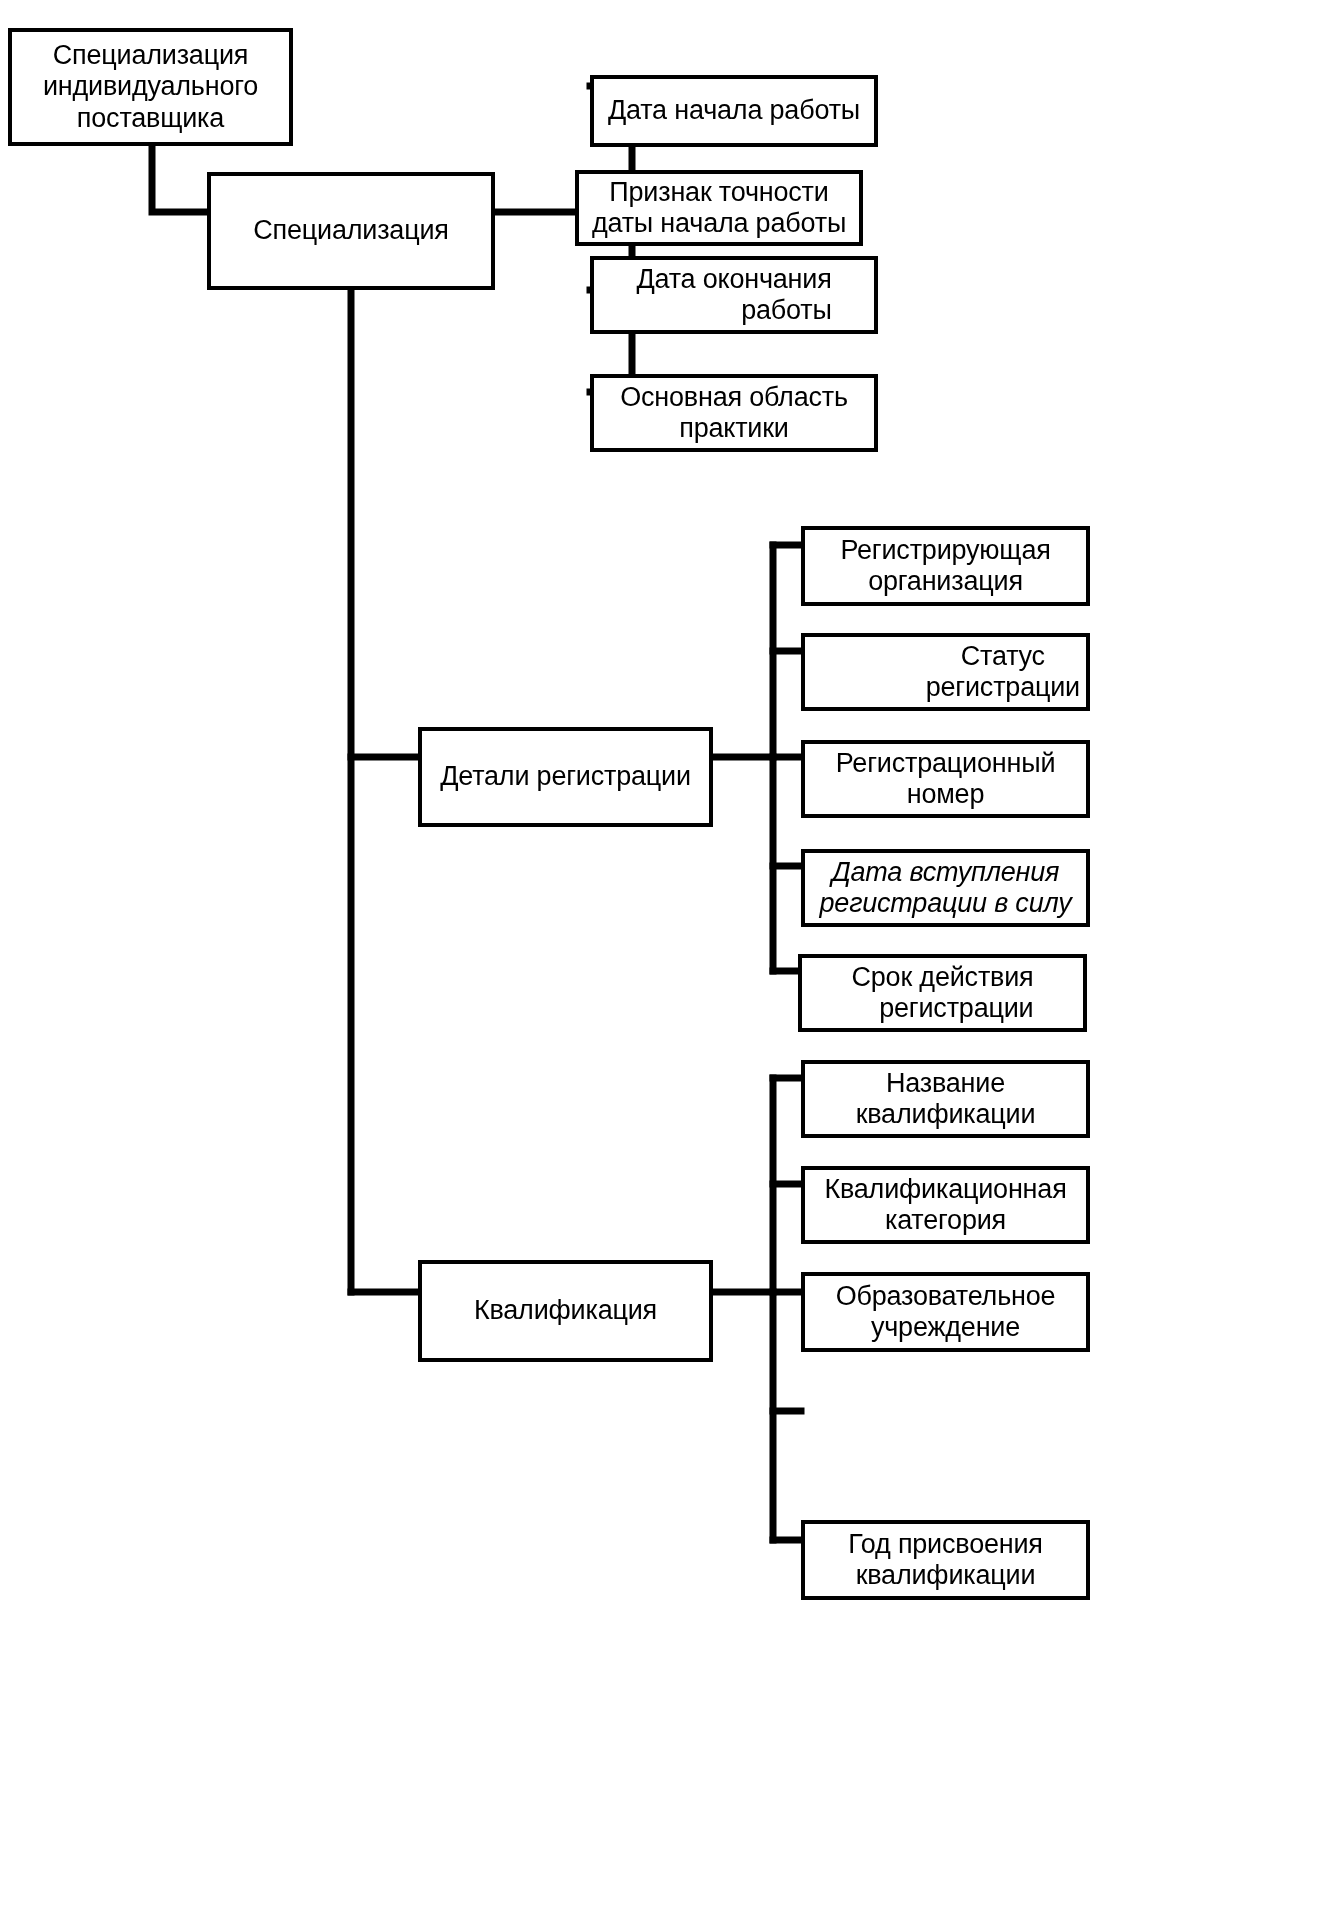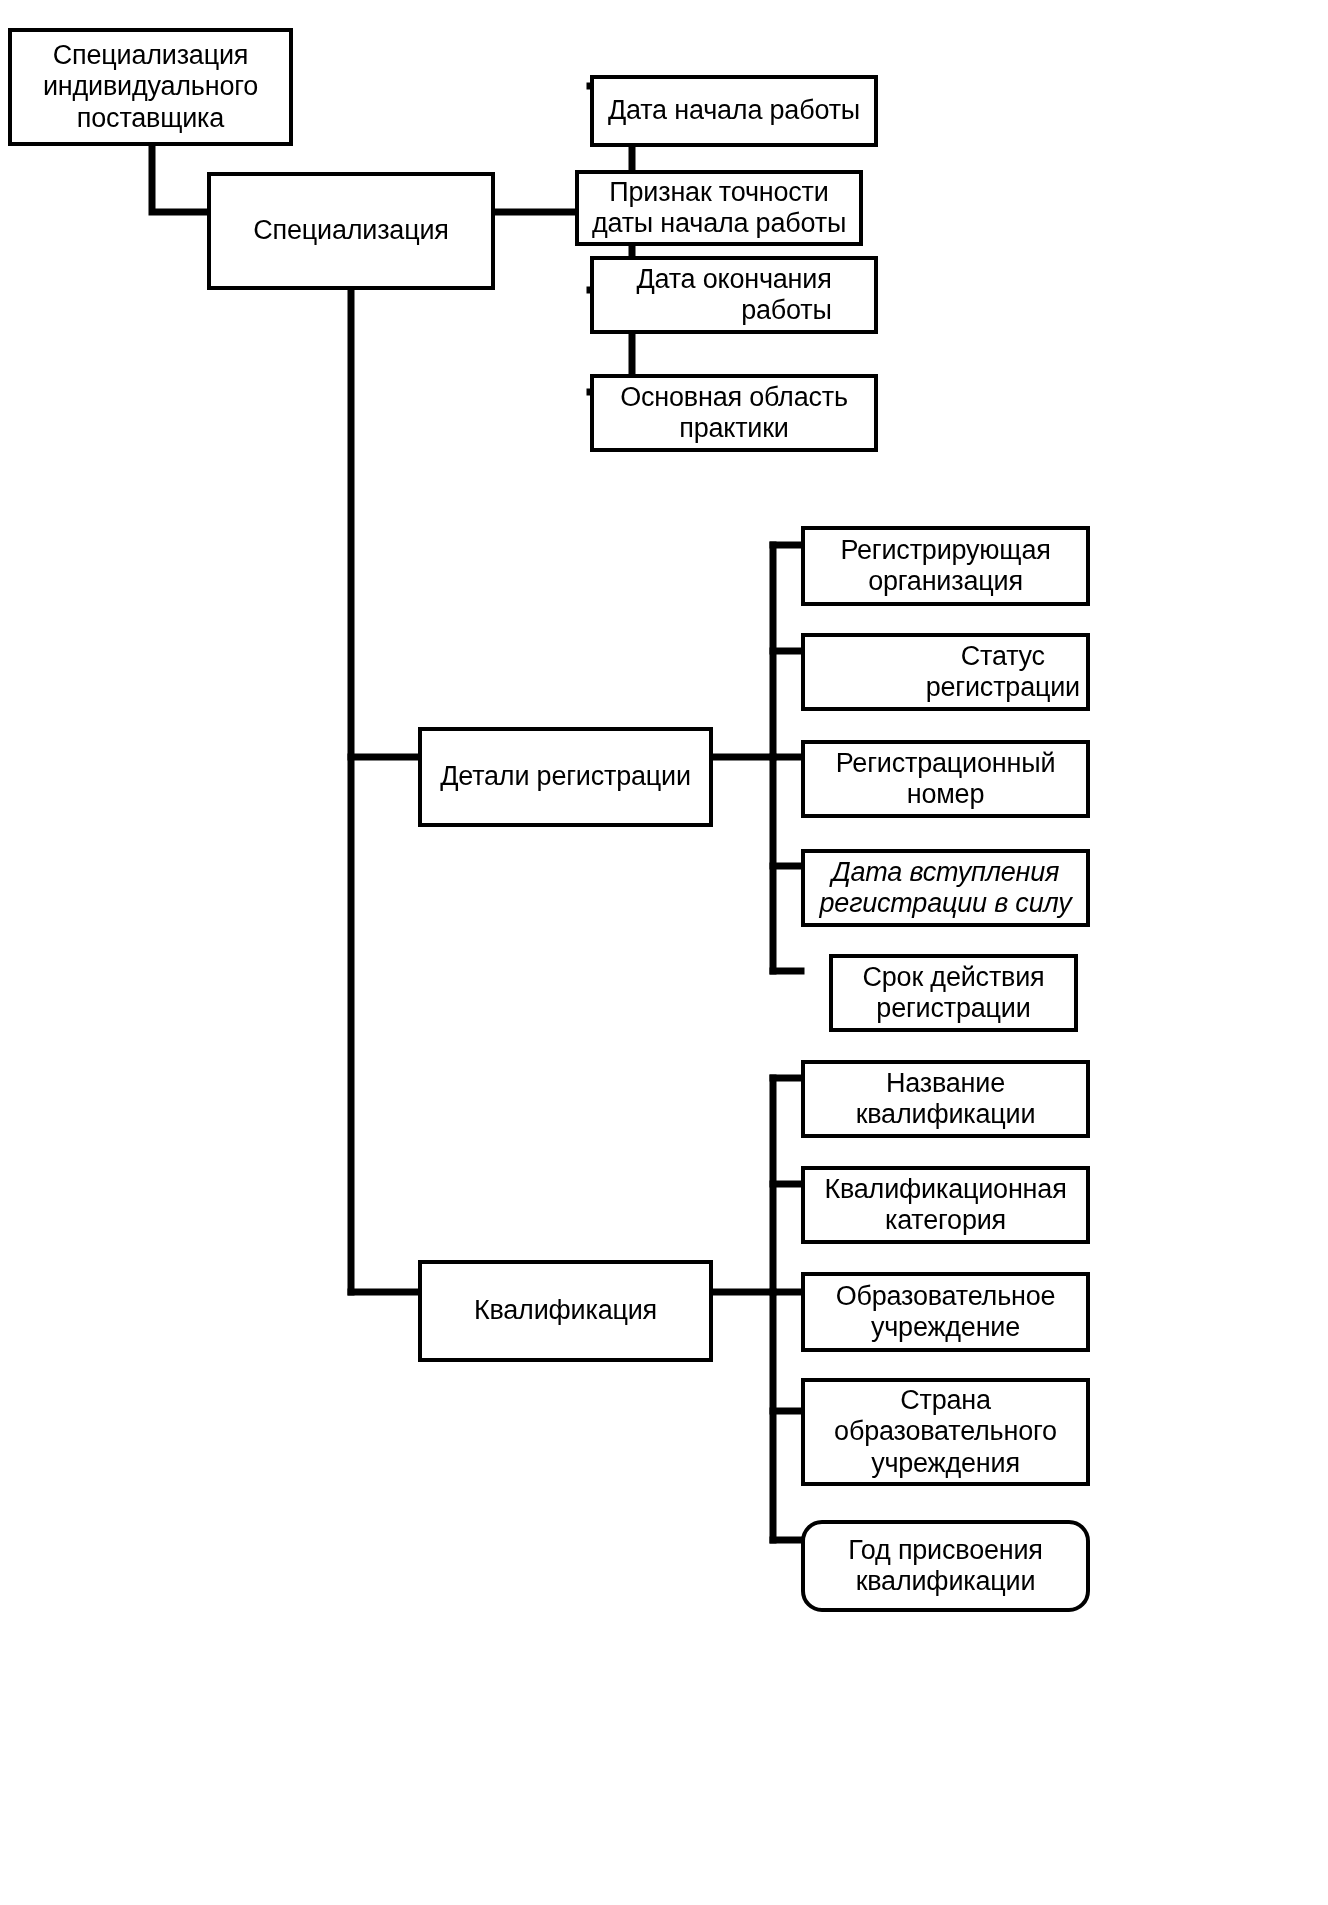--- a/index.html
+++ b/index.html
@@ -109,44 +109,39 @@
 регистрации</span>
   </div>
   <div class="node" style="left:801px; top:720px; width:289px; height:78px;">
     <span>Регистрационный
 номер</span>
   </div>
   <div class="node" style="left:801px; top:829px; width:289px; height:78px;font-style:italic;">
     <span>Дата вступления
 регистрации в силу</span>
   </div>
-  <div class="node" style="left:829px; top:934px; width:249px; height:78px;">
+  <div class="node" style="left:798px; top:934px; width:289px; height:78px;text-align:right;">
     <span>Срок действия
 регистрации</span>
   </div>
 
   <div class="node" style="left:418px; top:1240px; width:295px; height:102px;">
     <span>Квалификация</span>
   </div>
 
   <div class="node" style="left:801px; top:1040px; width:289px; height:78px;">
     <span>Название
 квалификации</span>
   </div>
   <div class="node" style="left:801px; top:1146px; width:289px; height:78px;text-align:center;">
     <span>Квалификационная
 категория</span>
   </div>
   <div class="node" style="left:801px; top:1252px; width:289px; height:80px;text-align:center;">
     <span>Образовательное
 учреждение</span>
   </div>
-  <div class="node" style="left:801px; top:1358px; width:289px; height:108px;">
-    <span>Страна
-образовательного
-учреждения</span>
-  </div>
-  <div class="node" style="left:801px; top:1500px; width:289px; height:92px;border-radius:21px;">
+  <div class="node" style="left:801px; top:1500px; width:289px; height:80px;">
     <span>Год присвоения
 квалификации</span>
   </div>
 
 </div>
 
 </body></html>

